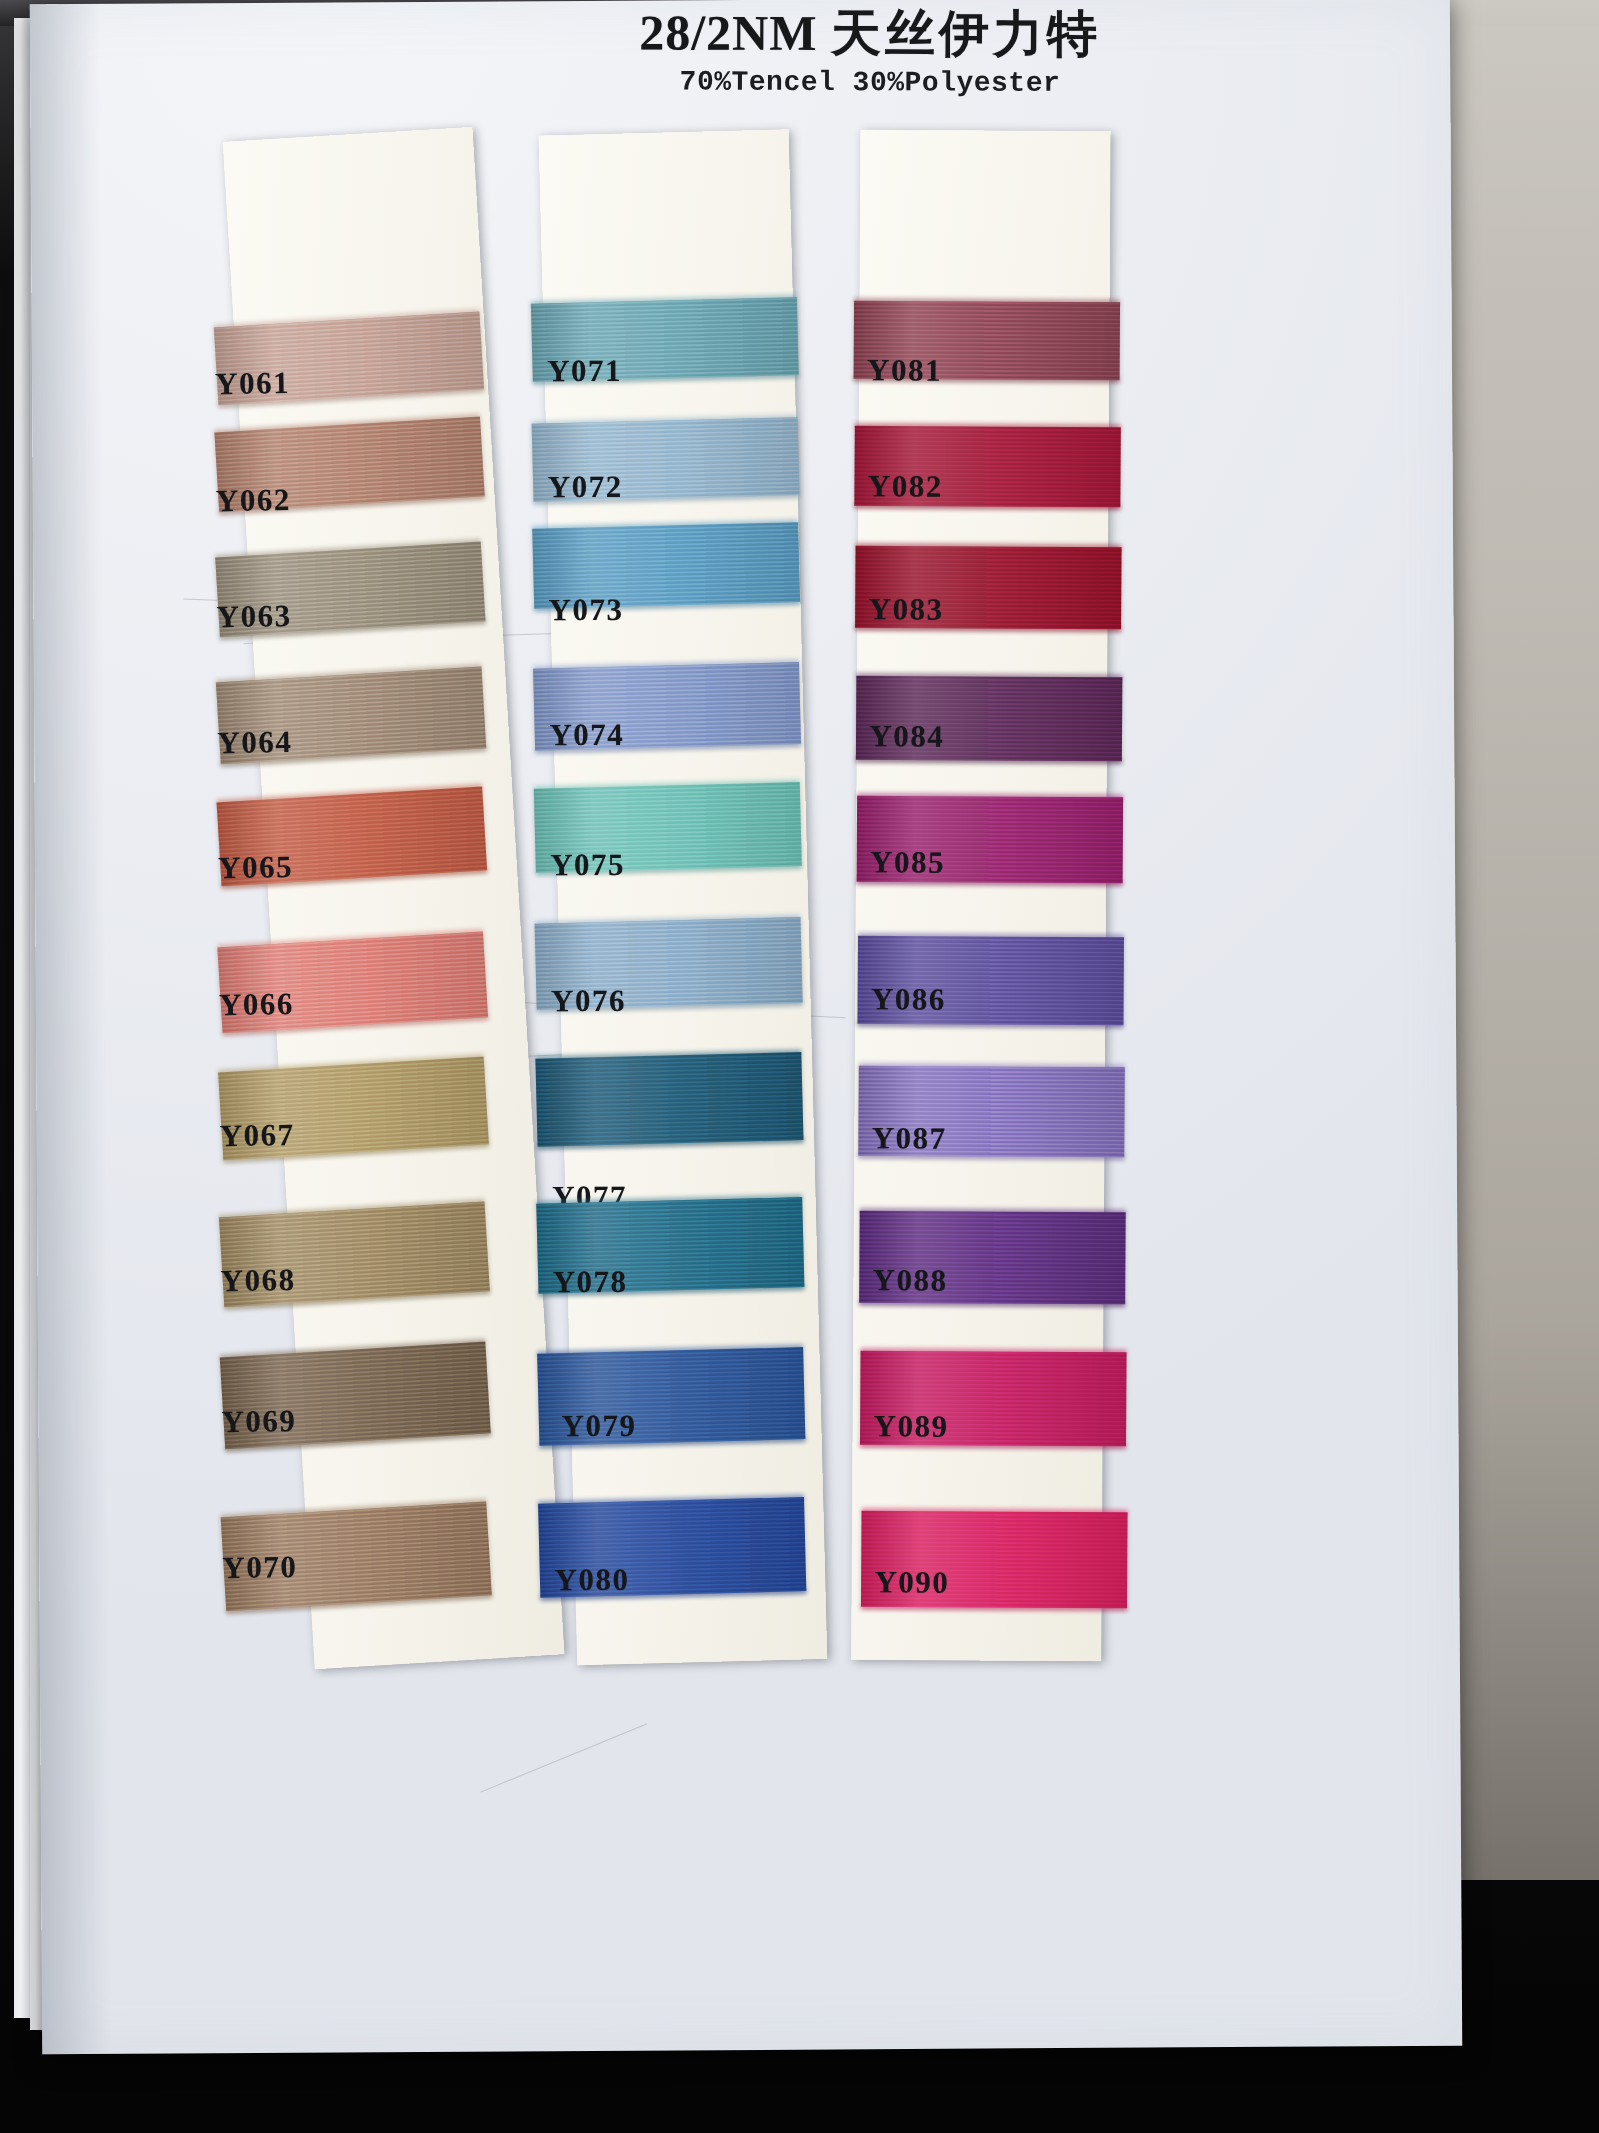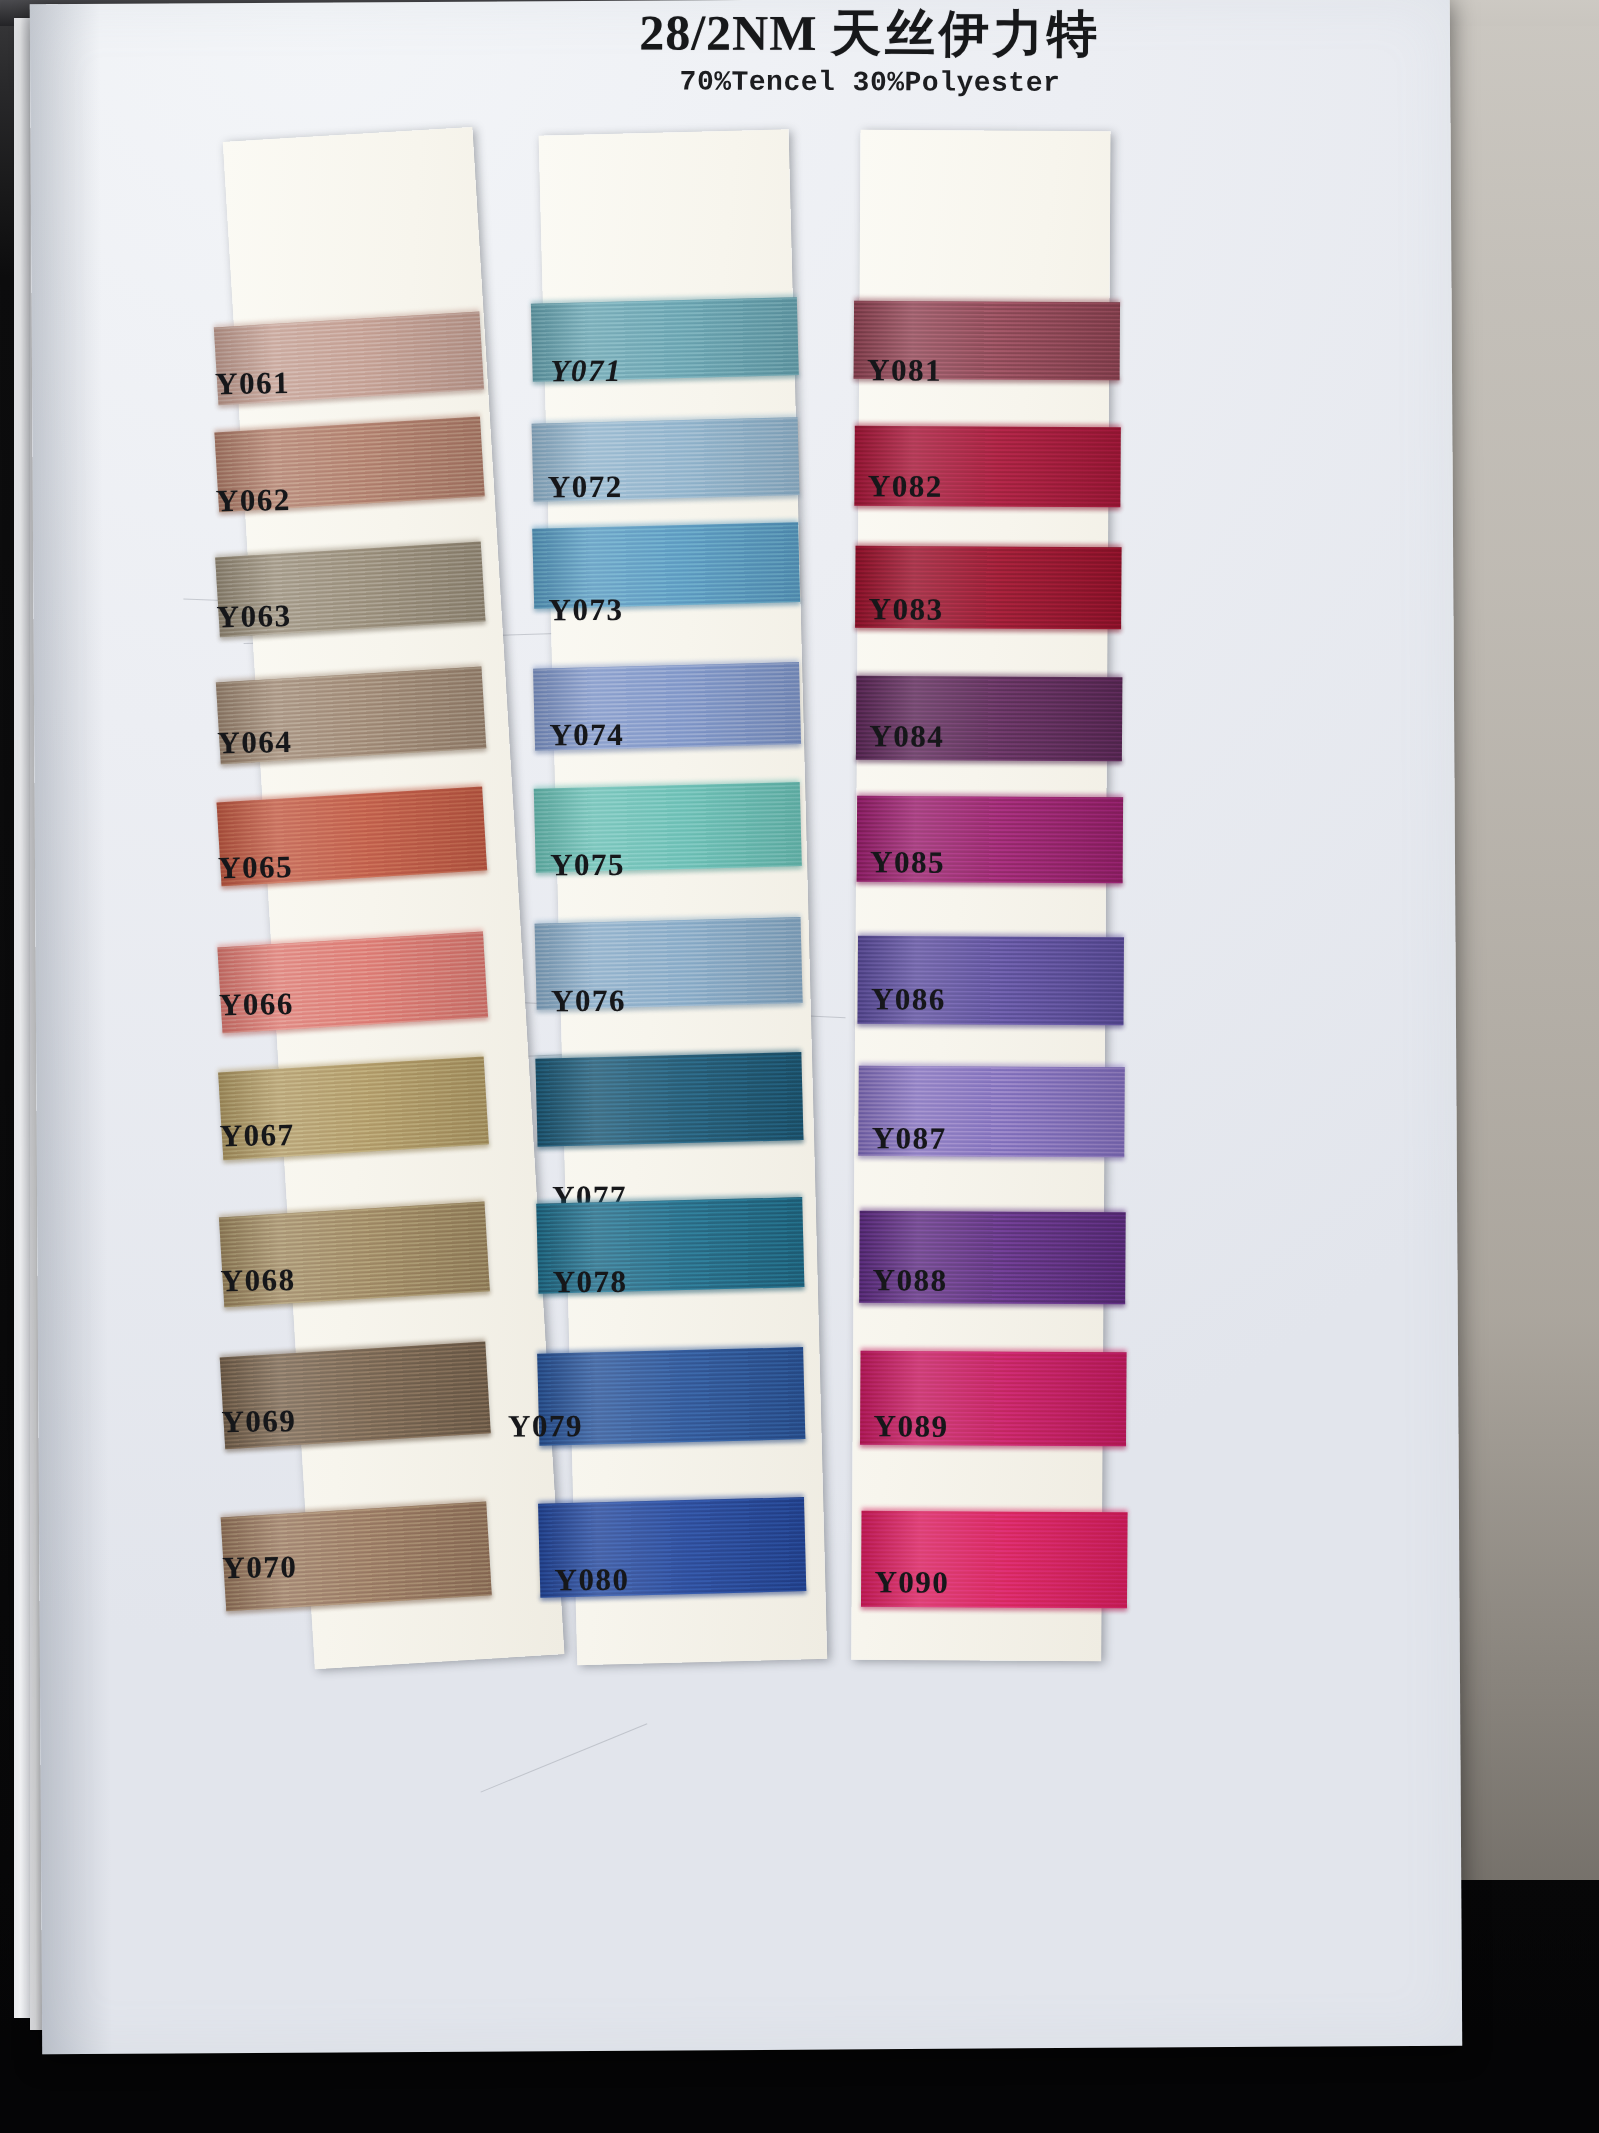--- a/index.html
+++ b/index.html
@@ -261,21 +261,21 @@
       <div class="threads"></div>
       <div class="sheen"></div>
     </div>
     <div class="label right" style="left: 108px; width: 150px; top: 1547px; transform: rotate(-0.585deg);">Y070</div>
     <div class="swatch" title="Y071 — teal-blue" style="left: 500px; top: 300px; width: 266px; height: 78px; background: rgb(106, 165, 178); transform: rotate(-1.1deg); transform-origin: center center; position: absolute;">
       <div class="fuzz" style="background: rgb(106, 165, 178);"></div>
       <div class="fuzz bottom" style="background: rgb(106, 165, 178);"></div>
       <div class="threads"></div>
       <div class="sheen"></div>
     </div>
-    <div class="label right" style="left: 440px; width: 150px; top: 352px; transform: rotate(0.115deg); font-style: italic;">Y071</div>
+    <div class="label right" style="left: 440px; width: 150px; top: 352px; transform: rotate(0.115deg);">Y071</div>
     <div class="swatch" title="Y072 — light-steel-blue" style="left: 500px; top: 420px; width: 266px; height: 78px; background: rgb(147, 181, 205); transform: rotate(-1.1deg); transform-origin: center center; position: absolute;">
       <div class="fuzz" style="background: rgb(147, 181, 205);"></div>
       <div class="fuzz bottom" style="background: rgb(147, 181, 205);"></div>
       <div class="threads"></div>
       <div class="sheen"></div>
     </div>
     <div class="label right" style="left: 440px; width: 150px; top: 468px; transform: rotate(0.115deg);">Y072</div>
     <div class="swatch" title="Y073 — medium-sky-blue" style="left: 500px; top: 525px; width: 266px; height: 80px; background: rgb(91, 156, 194); transform: rotate(-1.1deg); transform-origin: center center; position: absolute;">
       <div class="fuzz" style="background: rgb(91, 156, 194);"></div>
       <div class="fuzz bottom" style="background: rgb(91, 156, 194);"></div>
@@ -317,21 +317,21 @@
       <div class="threads"></div>
       <div class="sheen"></div>
     </div>
     <div class="label right" style="left: 440px; width: 150px; top: 1263px; transform: rotate(0.115deg);">Y078</div>
     <div class="swatch" title="Y079 — royal-blue" style="left: 500px; top: 1350px; width: 266px; height: 92px; background: rgb(44, 85, 152); transform: rotate(-1.1deg); transform-origin: center center; position: absolute;">
       <div class="fuzz" style="background: rgb(44, 85, 152);"></div>
       <div class="fuzz bottom" style="background: rgb(44, 85, 152);"></div>
       <div class="threads"></div>
       <div class="sheen"></div>
     </div>
-    <div class="label right" style="left: 432px; width: 150px; top: 1407px; transform: rotate(0.115deg); text-align: center;">Y079</div>
+    <div class="label right" style="left: 448px; width: 150px; top: 1407px; transform: rotate(0.115deg);">Y079</div>
     <div class="swatch" title="Y080 — cobalt-blue" style="left: 500px; top: 1500px; width: 266px; height: 94px; background: rgb(38, 72, 154); transform: rotate(-1.1deg); transform-origin: center center; position: absolute;">
       <div class="fuzz" style="background: rgb(38, 72, 154);"></div>
       <div class="fuzz bottom" style="background: rgb(38, 72, 154);"></div>
       <div class="threads"></div>
       <div class="sheen"></div>
     </div>
     <div class="label right" style="left: 440px; width: 150px; top: 1561px; transform: rotate(0.115deg);">Y080</div>
     <div class="swatch" title="Y081 — dusty-wine" style="left: 822px; top: 303px; width: 266px; height: 78px; background: rgb(141, 68, 83); transform: rotate(0.7deg); transform-origin: center center; position: absolute;">
       <div class="fuzz" style="background: rgb(141, 68, 83);"></div>
       <div class="fuzz bottom" style="background: rgb(141, 68, 83);"></div>

